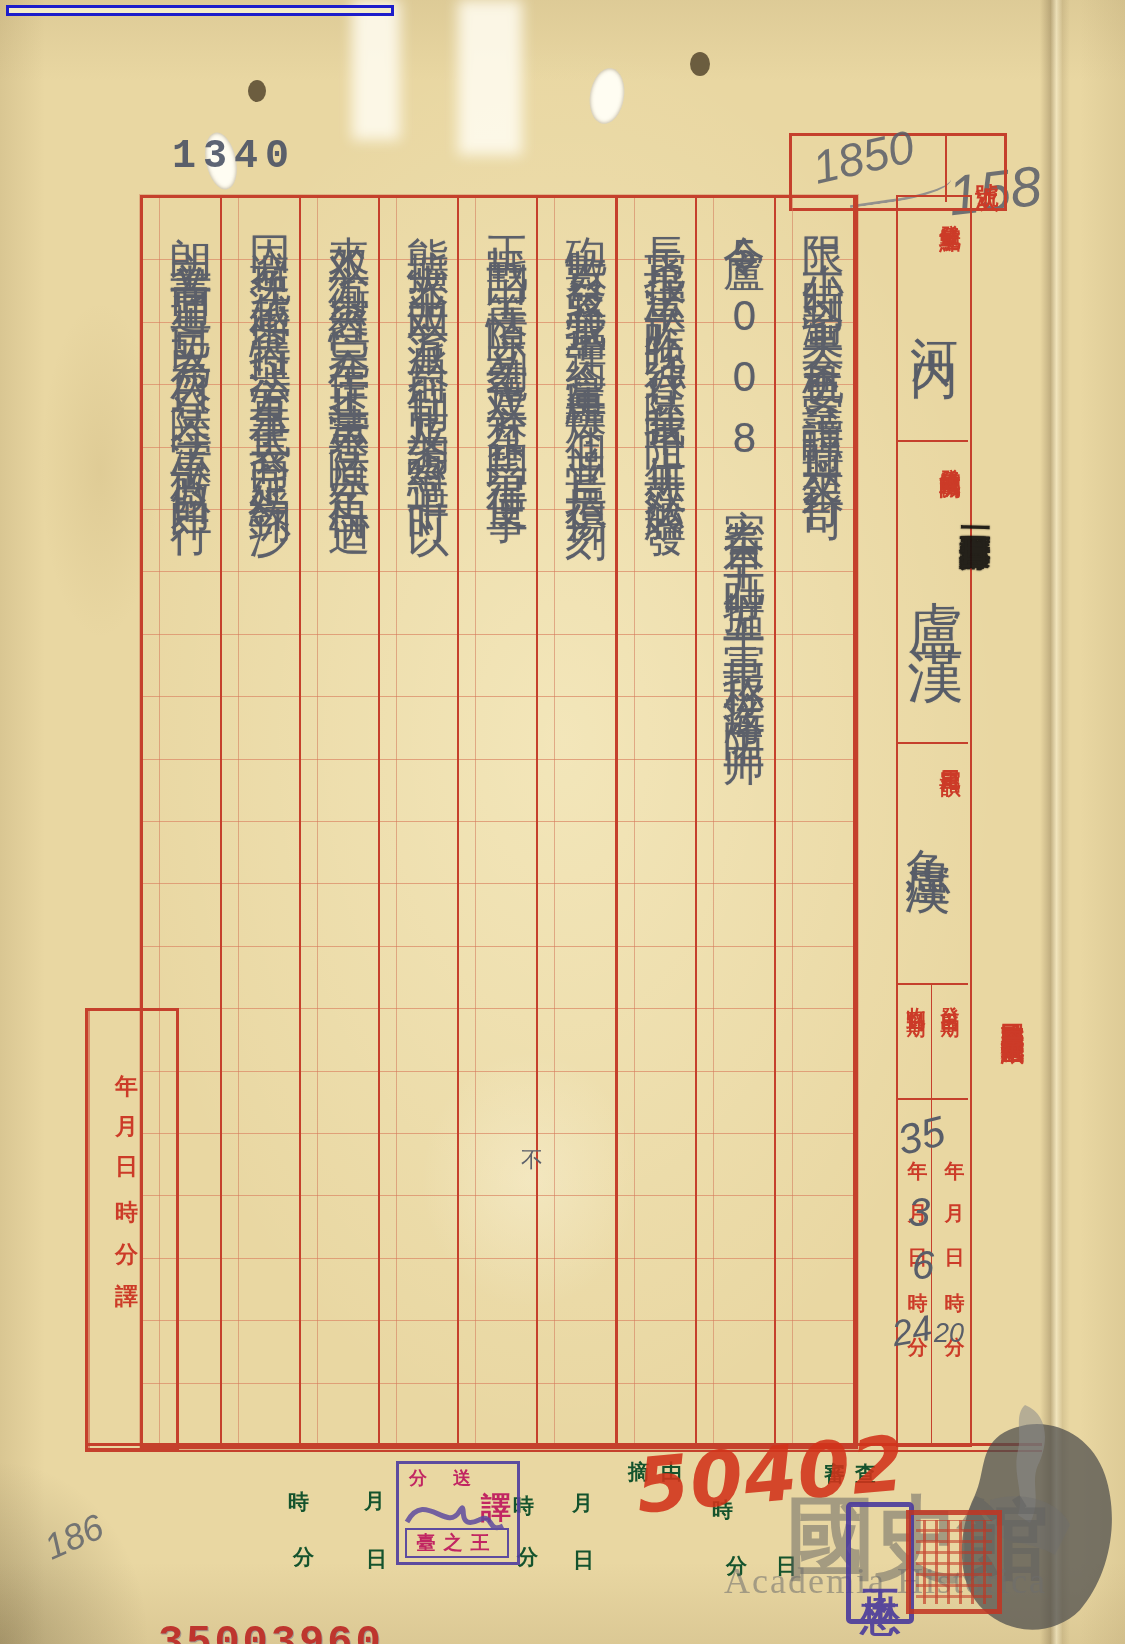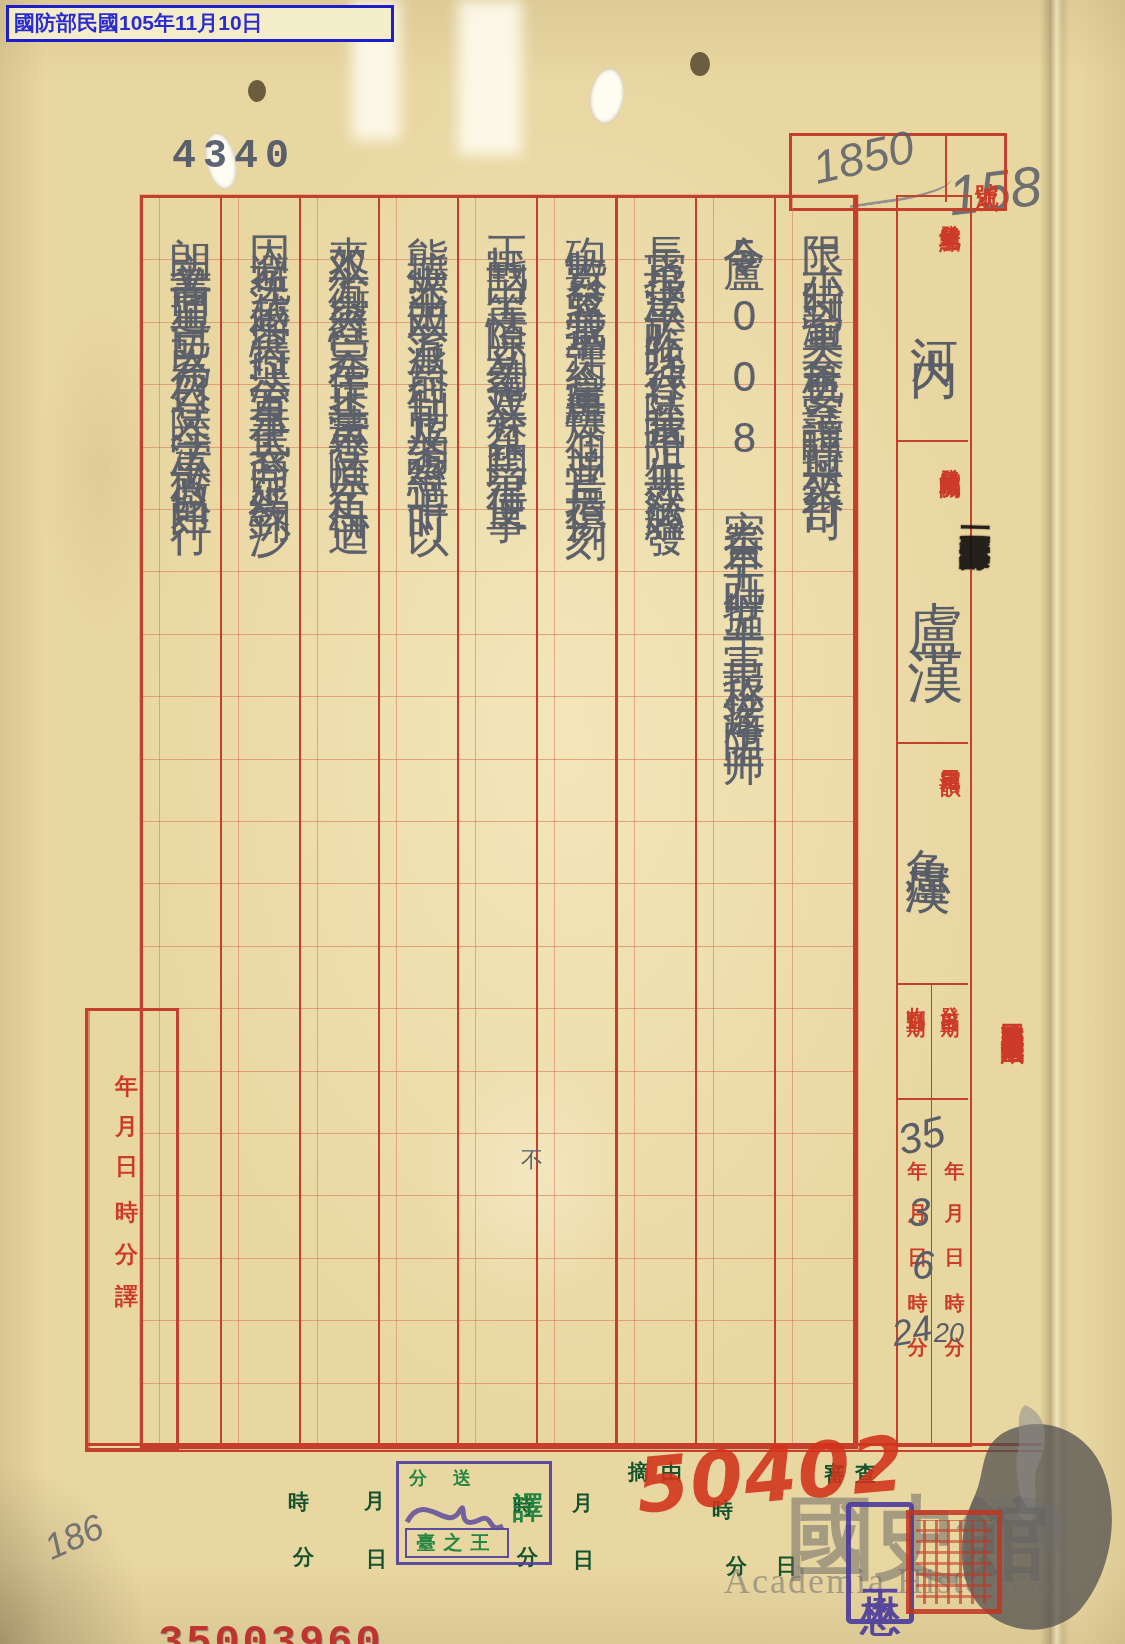--- a/index.html
+++ b/index.html
@@ -70,21 +70,21 @@
 
   .black-stamp{left:949px;top:512px;height:420px;writing-mode:vertical-rl;text-orientation:upright;
     color:#14120f;font-size:31px;font-weight:bold;letter-spacing:0px;line-height:44px;
     text-shadow:0 0 2px rgba(20,18,15,.55);transform:rotate(1.2deg);opacity:.92;position:absolute;}
 
   
   .bottom-rule{left:85px;top:1443px;width:957px;height:4px;border-top:3px solid #c5402c;border-bottom:2px solid #c5402c;}
   .rlabel{color:#14532d;font-weight:bold;font-size:21px;position:absolute;}
   .red-reg{left:636px;top:1430px;font-size:76px;color:#d2331a;font-style:italic;font-weight:bold;
     transform:rotate(-5deg);letter-spacing:1px;opacity:.88;font-family:"DejaVu Sans",sans-serif;}
-  .trans-stamp{left:396px;top:1461px;width:118px;height:98px;border:3px solid #52409f;color:#15803d;opacity:.92;padding-left:32px;}
+  .trans-stamp{left:396px;top:1461px;width:118px;height:98px;border:3px solid #52409f;color:#be185d;opacity:.92;}
   .trans-top{left:10px;top:2px;font-size:18px;font-weight:bold;letter-spacing:26px;position:absolute;}
   .trans-main{right:6px;top:24px;font-size:30px;font-weight:bold;position:absolute;}
   .trans-name{left:6px;bottom:4px;width:100px;border:2px solid #52409f;text-align:center;
     font-size:19px;font-weight:bold;letter-spacing:8px;position:absolute;}
   .purple-seal{left:846px;top:1502px;width:58px;height:112px;border:5px solid #4a3a9c;border-radius:5px;
     color:#4a3a9c;writing-mode:vertical-rl;text-orientation:upright;font-size:40px;font-weight:bold;
     text-align:center;letter-spacing:6px;opacity:.9;z-index:6;}
   .red-seal{left:906px;top:1510px;width:76px;height:84px;border:5px solid #c23522;opacity:.85;z-index:6;
     background:
       repeating-linear-gradient(90deg, rgba(194,53,34,.75) 0 3px, transparent 3px 12px),
@@ -106,24 +106,23 @@
 <div class="abs hole" style="left:206px;top:132px;width:30px;height:58px;transform:rotate(-12deg);"></div>
 <div class="abs hole" style="left:590px;top:68px;width:34px;height:56px;transform:rotate(9deg);"></div>
 <div class="abs dot" style="left:248px;top:80px;width:18px;height:22px;"></div>
 <div class="abs dot" style="left:690px;top:52px;width:20px;height:24px;"></div>
 <div class="abs stain" style="left:40px;top:300px;width:120px;height:340px;background:radial-gradient(ellipse,rgba(150,120,60,.12),rgba(150,120,60,0) 70%);"></div>
 <div class="abs stain" style="left:420px;top:1050px;width:220px;height:260px;background:radial-gradient(ellipse,rgba(255,250,230,.35),rgba(255,250,230,0) 70%);"></div>
 <div class="abs crease"></div>
 <div class="abs corner-shadow"></div>
 
 <div class="abs declass">
-  <div>國防部民國105年11月10日</div>
 </div>
 
-<div class="abs stamped-num">4340</div>
+<div class="abs stamped-num">1340</div>
 <div class="abs p158-tail"></div>
 <div class="abs pencil p158">158</div>
 
 <div class="abs serial-box"></div>
 <div class="serial-label">號次</div>
 <div class="abs pencil serial-val">1850</div>
 
 <div class="abs grid"></div>
 <div class="tcol" style="left:793px;">限二小時到渝軍委会机要室請譯轉興文銀行司</div>
 <div class="tcol" style="left:714px;">令盧5008密奉本早九时据五十三軍报称接海防王师</div>

